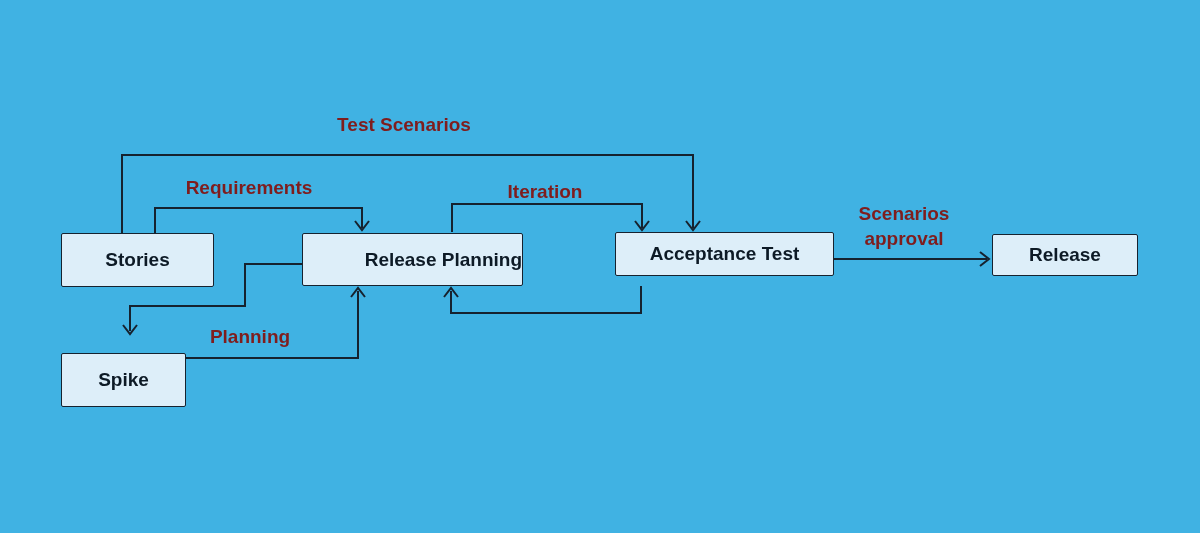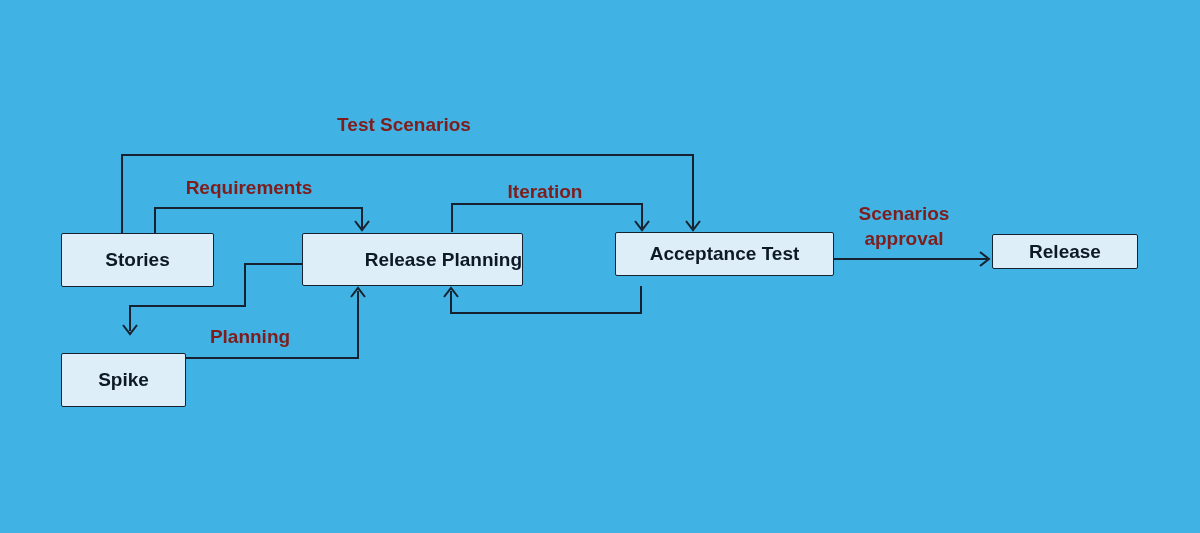--- a/index.html
+++ b/index.html
@@ -30,21 +30,21 @@
     box-sizing: border-box;
     color: #0d1a26;
     font-size: 19px;
     font-weight: bold;
     white-space: nowrap;
   }
   .node-stories        { left: 61px;  top: 233px; width: 153px; height: 54px; }
   .node-spike          { left: 61px;  top: 336px; width: 125px; height: 54px; margin-top: 17px; }
   .node-release-plan   { left: 302px; top: 233px; width: 221px; height: 53px; justify-content: flex-end; }
   .node-acceptance     { left: 599px; top: 232px; width: 219px; height: 44px; margin-left: 16px; }
-  .node-release        { left: 992px; top: 234px; width: 146px; height: 35px; }
+  .node-release        { left: 992px; top: 234px; width: 146px; height: 42px; }
   .edge-label {
     position: absolute;
     transform: translate(-50%, -50%);
     color: #7f1d1d;
     font-size: 19px;
     font-weight: bold;
     white-space: nowrap;
     text-align: center;
     line-height: 1.32;
   }

